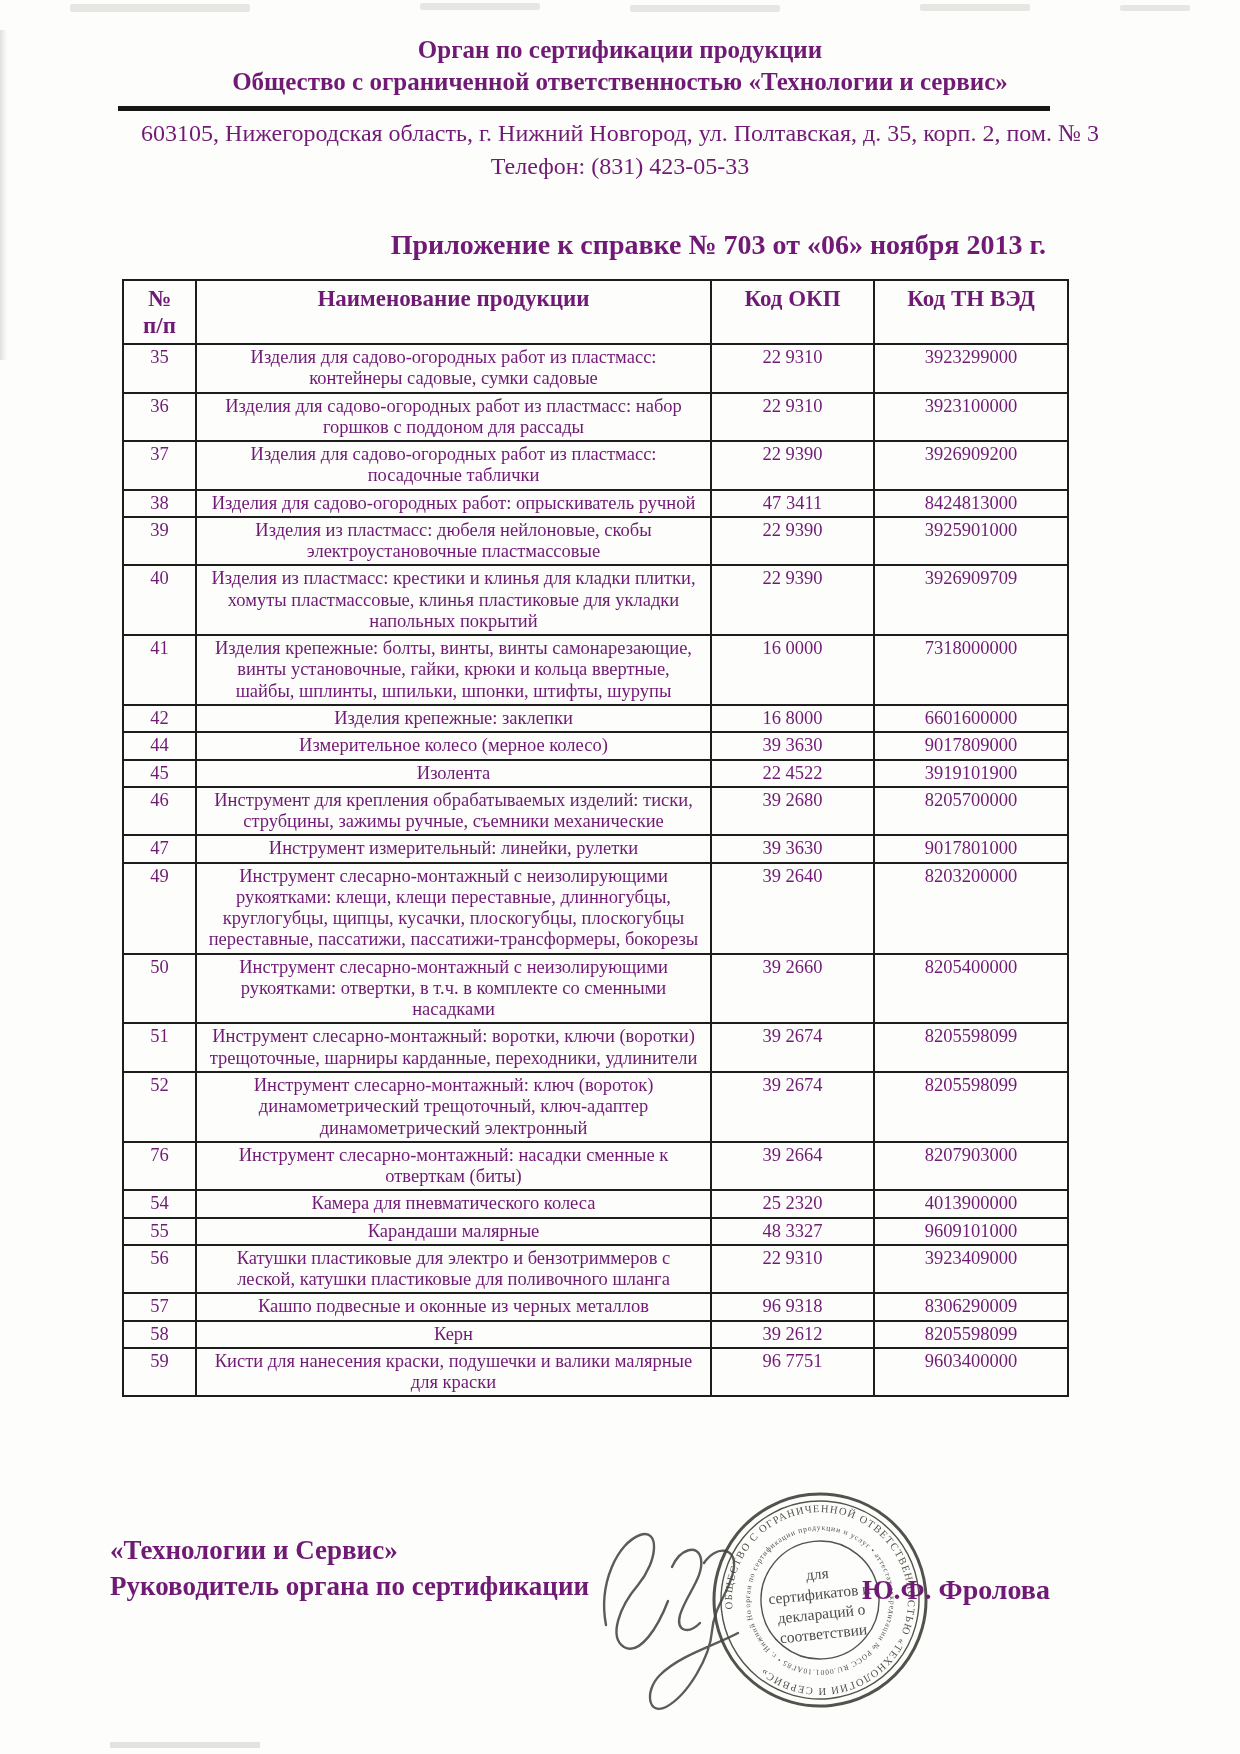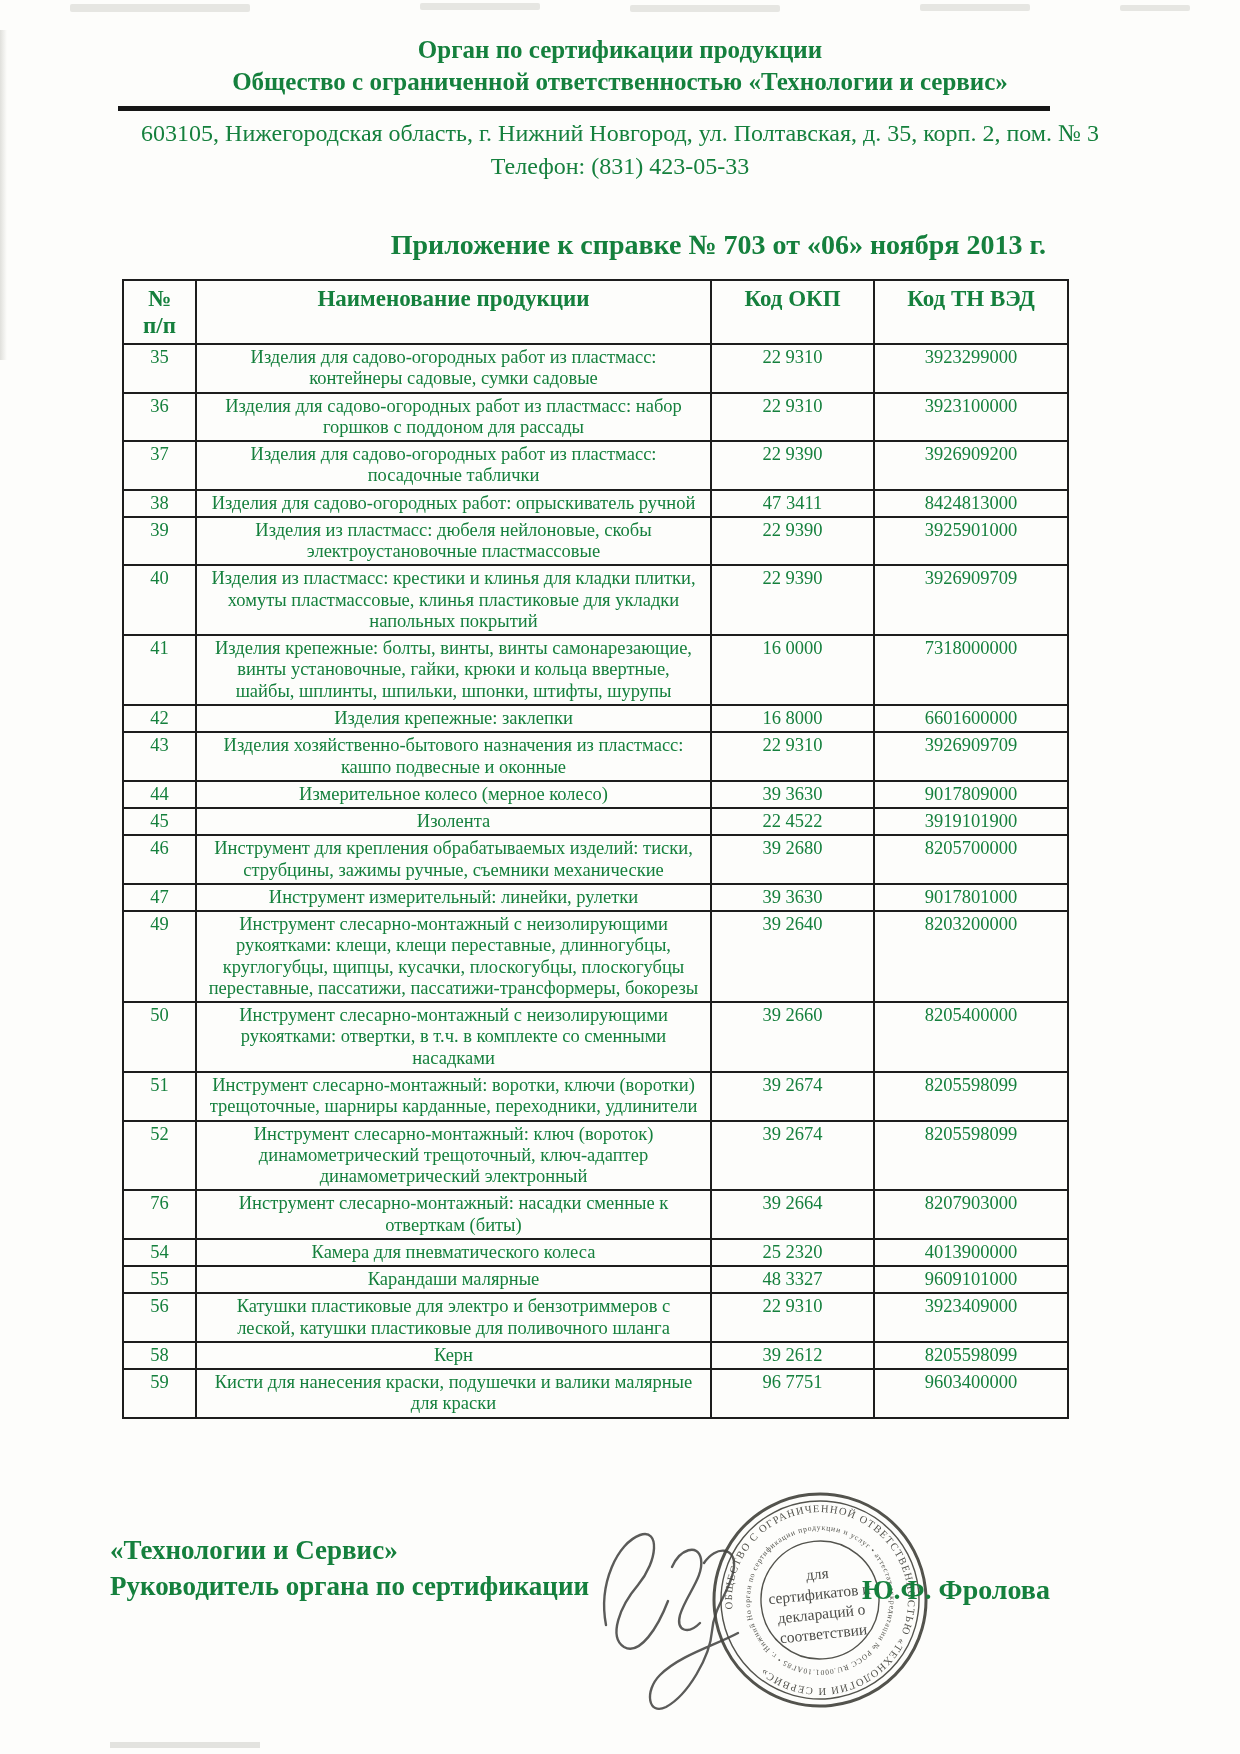--- a/index.html
+++ b/index.html
@@ -2,21 +2,21 @@
 <html lang="ru"><head>
 <meta charset="utf-8">
 <style>
   html,body{margin:0;padding:0;background:#9a9a9a;}
   .page{
     position:relative;
     width:1240px;height:1754px;
     margin:0 auto;
     background:#fdfdfb;
     font-family:"Liberation Serif","DejaVu Serif",serif;
-    color:#15803d;
+    color:#701a75;
     overflow:hidden;
   }
   
   .artifact{position:absolute;background:#b9b9b4;opacity:.35;border-radius:2px;}
   .edge-shade{position:absolute;left:0;top:30px;width:7px;height:330px;background:linear-gradient(to right,#d9d9d4,rgba(255,255,255,0));opacity:.8;}
 
   .doc-header{padding-top:34px;text-align:center;}
   .doc-header .h-line{font-weight:bold;font-size:25px;line-height:32px;}
   .rule{margin:8px 0 0 118px;width:932px;height:0;border-top:5px solid #161616;}
   .addr-block{text-align:center;margin-top:6px;}
@@ -159,26 +159,20 @@
           <td>16 0000</td>
           <td>7318000000</td>
         </tr>
         <tr>
           <td>42</td>
           <td>Изделия крепежные: заклепки</td>
           <td>16 8000</td>
           <td>6601600000</td>
         </tr>
         <tr>
-          <td>43</td>
-          <td>Изделия хозяйственно-бытового назначения из пластмасс: кашпо подвесные и оконные</td>
-          <td>22 9310</td>
-          <td>3926909709</td>
-        </tr>
-        <tr>
           <td>44</td>
           <td>Измерительное колесо (мерное колесо)</td>
           <td>39 3630</td>
           <td>9017809000</td>
         </tr>
         <tr>
           <td>45</td>
           <td>Изолента</td>
           <td>22 4522</td>
           <td>3919101900</td>
@@ -235,20 +229,26 @@
           <td>55</td>
           <td>Карандаши малярные</td>
           <td>48 3327</td>
           <td>9609101000</td>
         </tr>
         <tr>
           <td>56</td>
           <td>Катушки пластиковые для электро и бензотриммеров с леской, катушки пластиковые для поливочного шланга</td>
           <td>22 9310</td>
           <td>3923409000</td>
+        </tr>
+        <tr>
+          <td>57</td>
+          <td>Кашпо подвесные и оконные из черных металлов</td>
+          <td>96 9318</td>
+          <td>8306290009</td>
         </tr>
         <tr>
           <td>58</td>
           <td>Керн</td>
           <td>39 2612</td>
           <td>8205598099</td>
         </tr>
         <tr>
           <td>59</td>
           <td>Кисти для нанесения краски, подушечки и валики малярные для краски</td>

